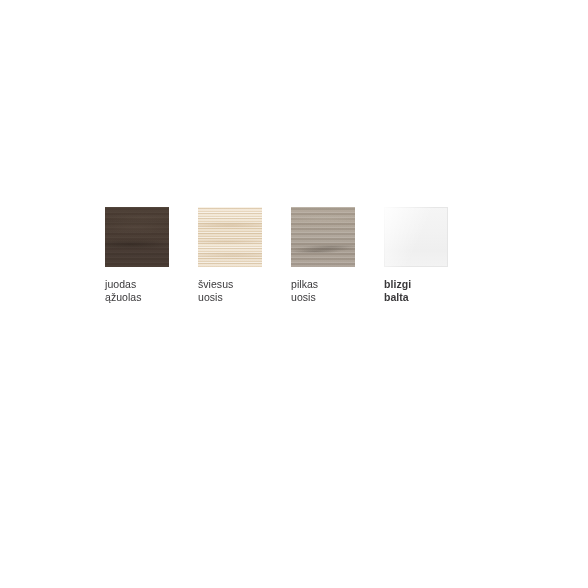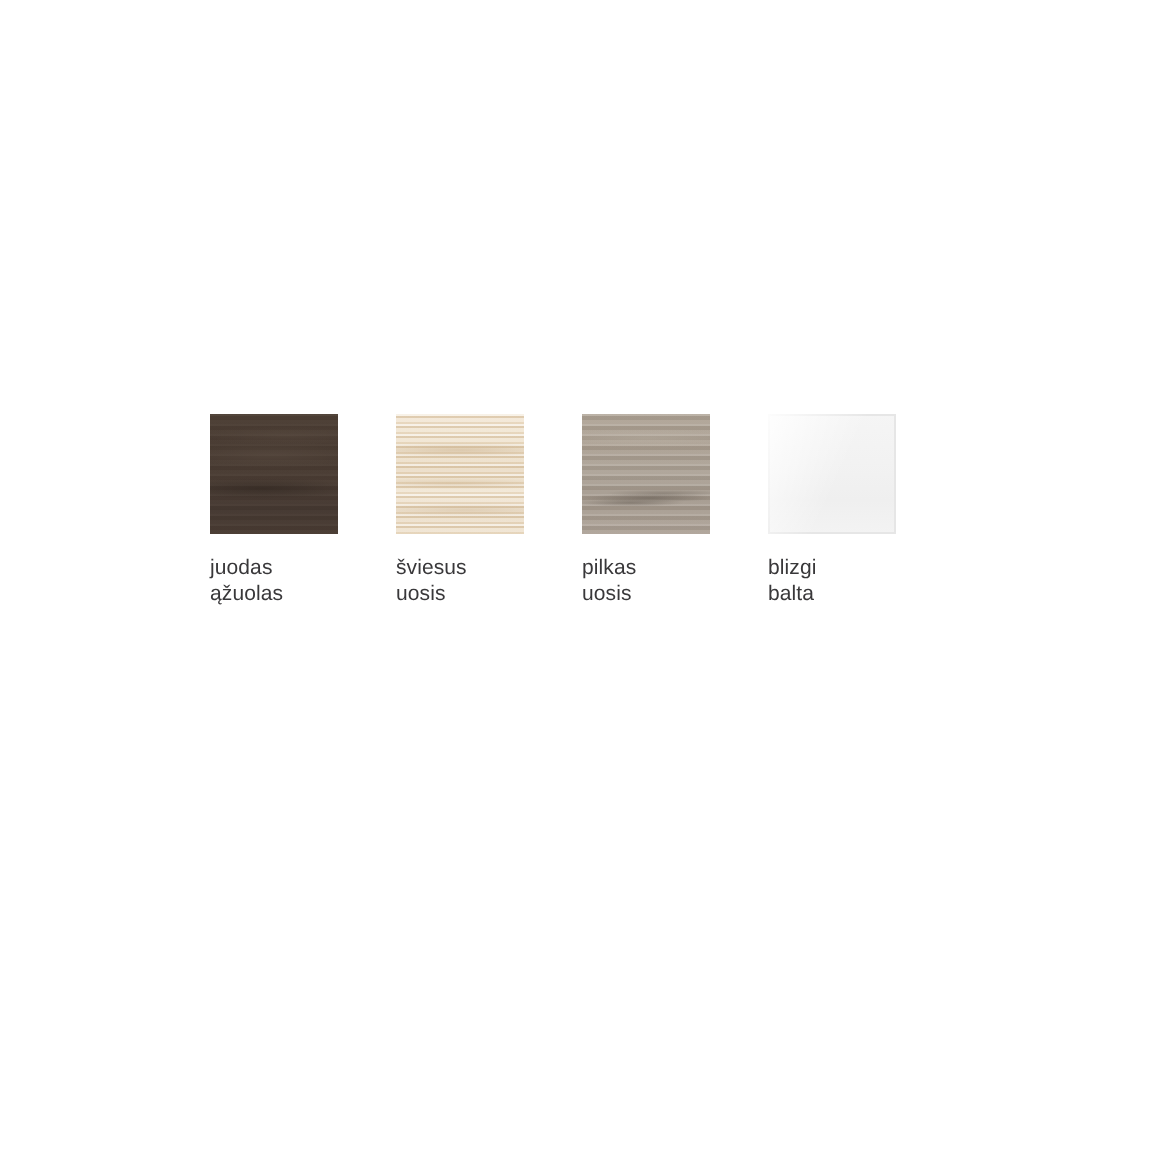--- a/index.html
+++ b/index.html
@@ -30,20 +30,21 @@
     flex-direction: row;
     align-items: flex-start;
   }
 
   .swatch-item {
     width: 64px;
     margin-right: 29px;
   }
   .swatch-item:last-child {
     margin-right: 0;
+    font-weight: bold;
   }
 
   .swatch-tile {
     width: 64px;
     height: 60px;
     position: relative;
     overflow: hidden;
     background: #cccccc;
   }
 

